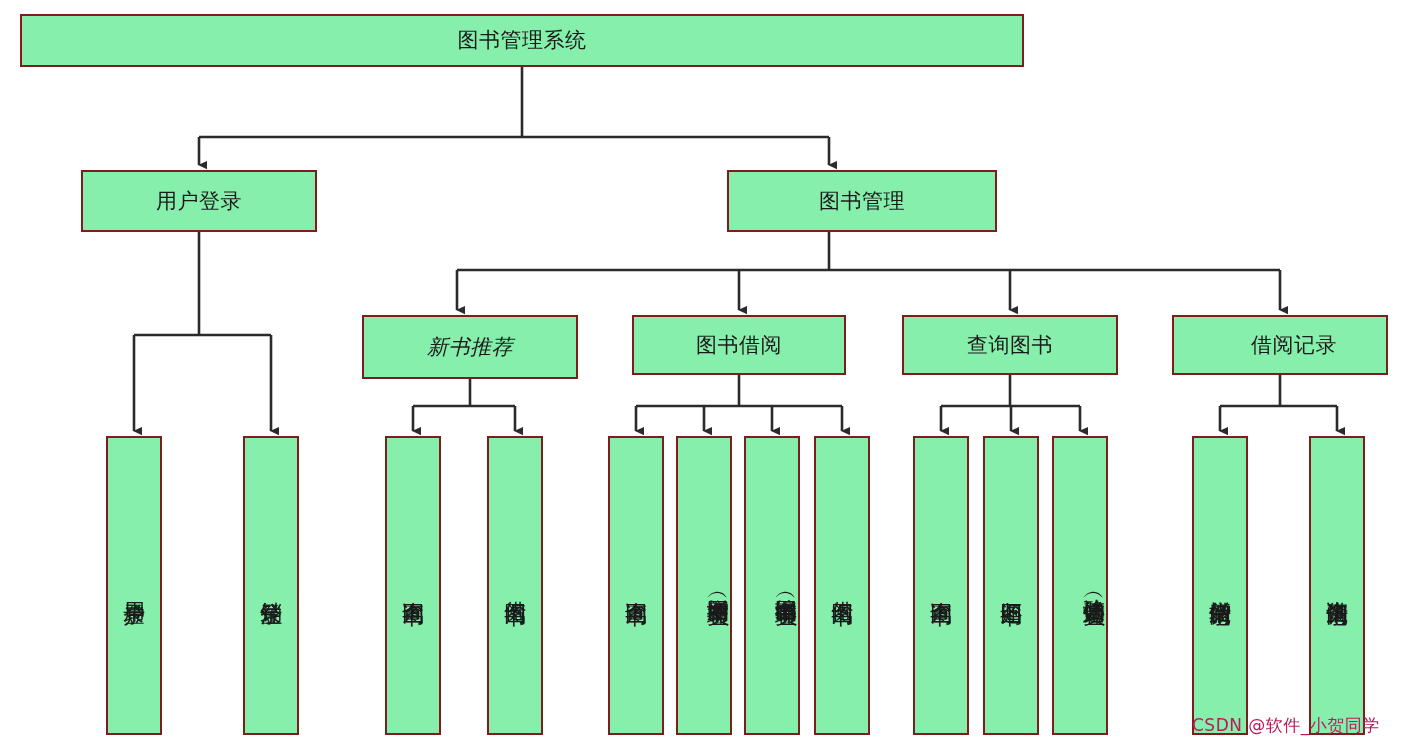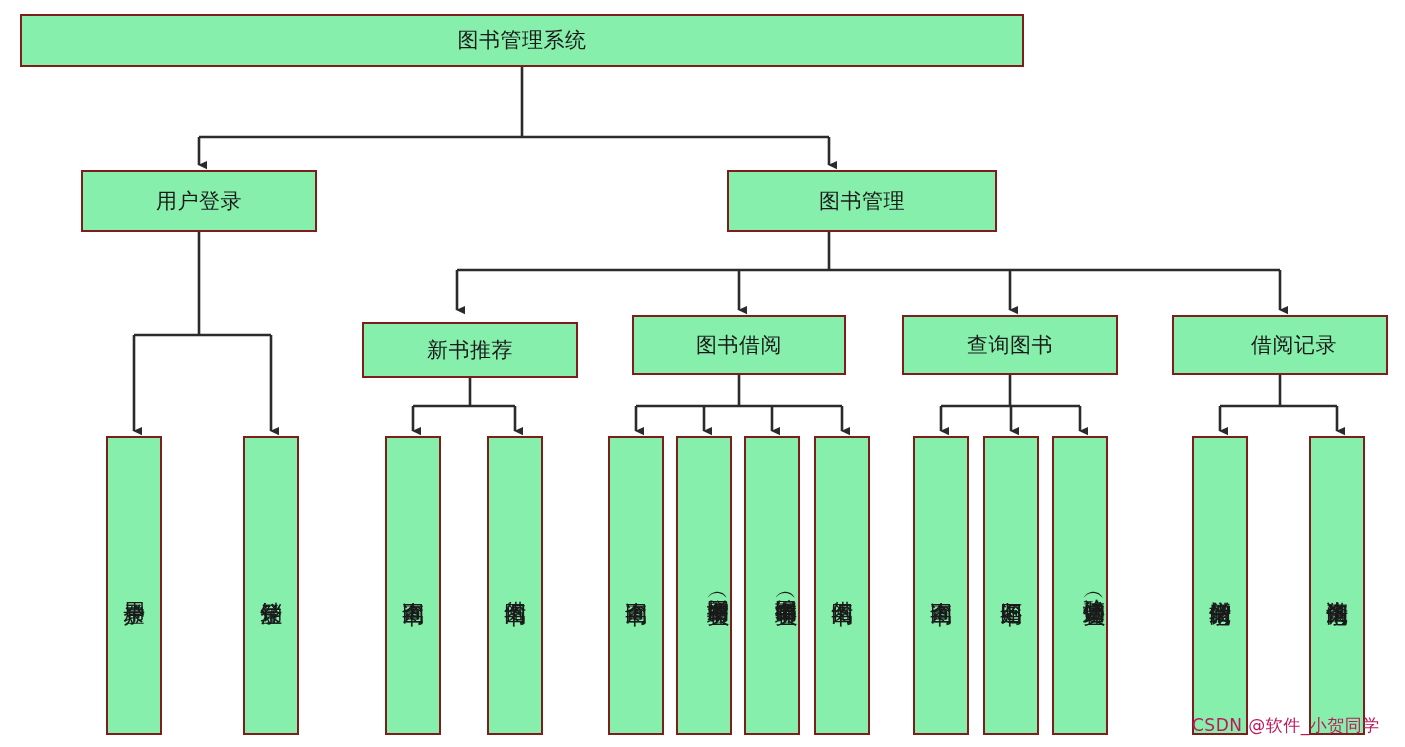--- a/index.html
+++ b/index.html
@@ -113,21 +113,21 @@
       <path d="M1220,406 L1337,406"></path>
       <path d="M1220,406 L1220,431" marker-end="url(#arw)"></path>
       <path d="M1337,406 L1337,431" marker-end="url(#arw)"></path>
     </g>
   </svg>
 
   <div id="nodes">
       <div class="node h" style="left: 20px; top: 14px; width: 1004px; height: 53px;">图书管理系统</div>
       <div class="node h" style="left: 81px; top: 170px; width: 236px; height: 62px;">用户登录</div>
       <div class="node h" style="left: 711px; top: 170px; width: 270px; height: 62px; margin-left: 16px;">图书管理</div>
-      <div class="node h" style="left: 362px; top: 322px; width: 216px; height: 56px;">新书推荐</div>
+      <div class="node h" style="left: 362px; top: 315px; width: 216px; height: 64px; font-style: italic;">新书推荐</div>
       <div class="node h" style="left: 632px; top: 315px; width: 214px; height: 60px;">图书借阅</div>
       <div class="node h" style="left: 902px; top: 315px; width: 216px; height: 60px;">查询图书</div>
       <div class="node h" style="left: 1172px; top: 315px; width: 216px; height: 60px; padding-left: 28px;">借阅记录</div>
       <div class="node v centered" style="left: 106px; top: 436px; width: 56px; height: 299px;">用户登录</div>
       <div class="node v centered" style="left: 243px; top: 436px; width: 56px; height: 299px;">注销登录</div>
       <div class="node v centered" style="left: 385px; top: 436px; width: 56px; height: 299px;">查询图书</div>
       <div class="node v centered" style="left: 487px; top: 436px; width: 56px; height: 299px;">借阅图书</div>
       <div class="node v centered" style="left: 608px; top: 436px; width: 56px; height: 299px;">查询图书</div>
       <div class="node v" style="left: 676px; top: 436px; width: 56px; height: 299px;">新增图书（管理员）</div>
       <div class="node v" style="left: 744px; top: 436px; width: 56px; height: 299px;">编辑图书（管理员）</div>

